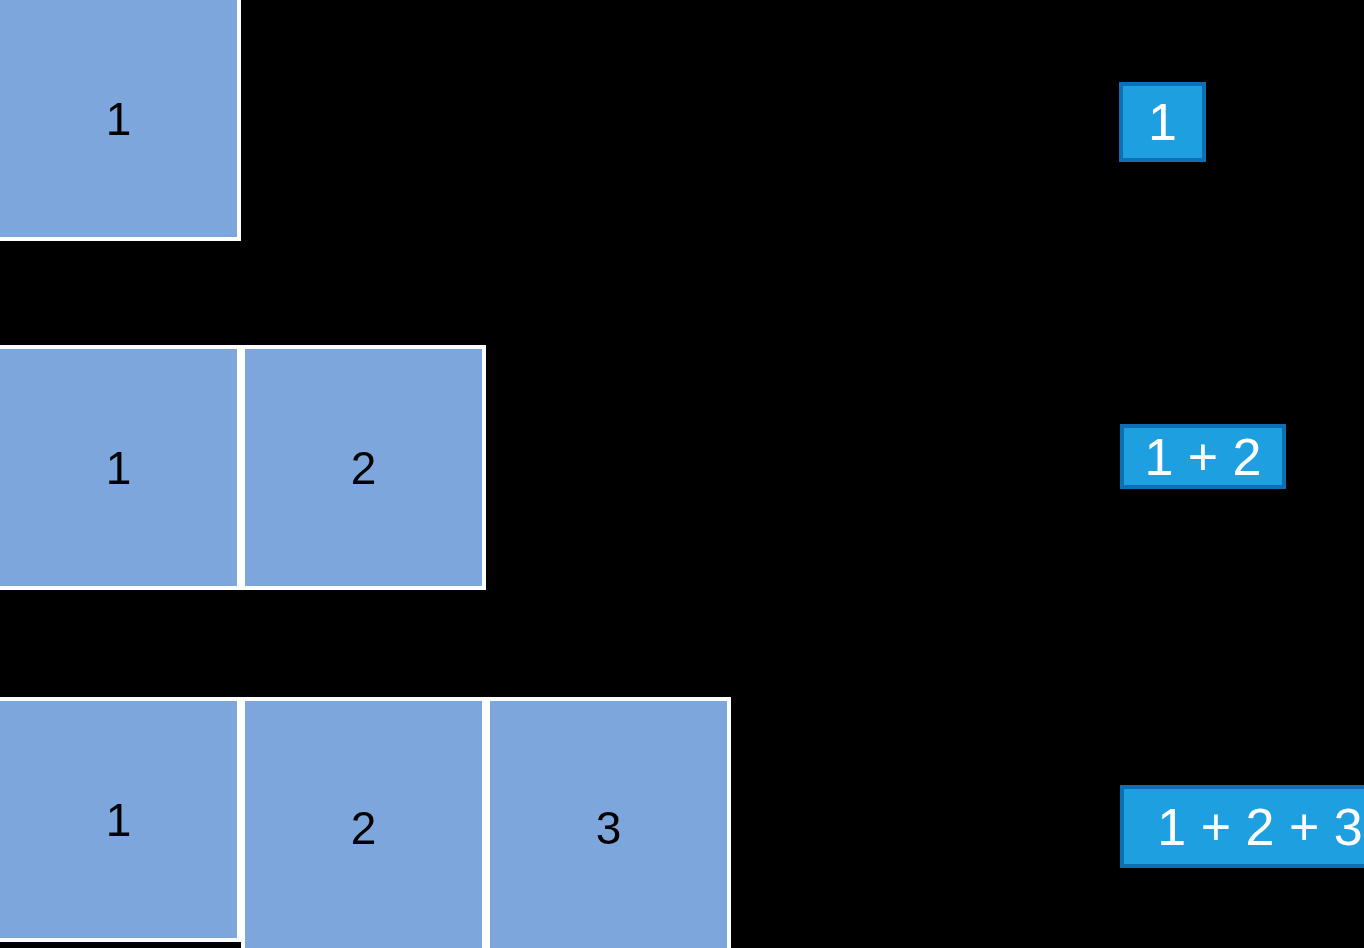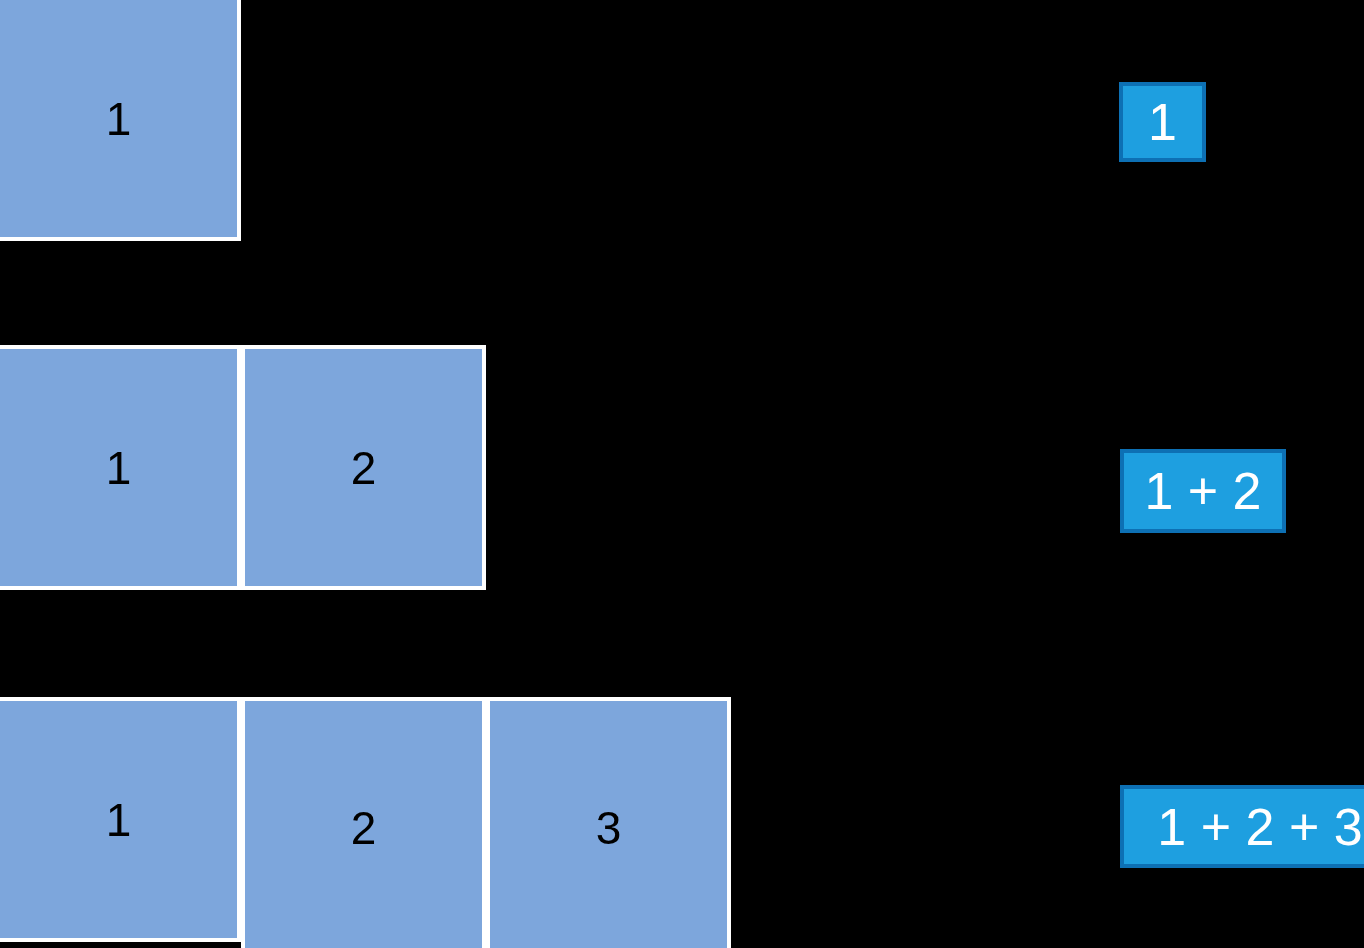--- a/index.html
+++ b/index.html
@@ -52,21 +52,21 @@
     position: absolute;
     box-sizing: border-box;
     border: 4px solid var(--sum-border, #0D70B4);
     background: var(--sum-fill, #1E9FE0);
     display: flex;
     align-items: center;
     justify-content: center;
     white-space: nowrap;
   }
   .sum-0 { left: 1119px; top: 82px;  width: 87px;  height: 80px; }
-  .sum-1 { left: 1120px; top: 424px; width: 166px; height: 84px; margin-top: 25px; }
+  .sum-1 { left: 1120px; top: 424px; width: 166px; height: 65px; }
   .sum-2 { left: 1120px; top: 785px; width: 280px; height: 83px; }
   .sum-label {
     font-size: 52px;
     color: var(--sum-text, #ffffff);
     line-height: 1;
     user-select: none;
   }
 </style>
 </head>
 <body>

